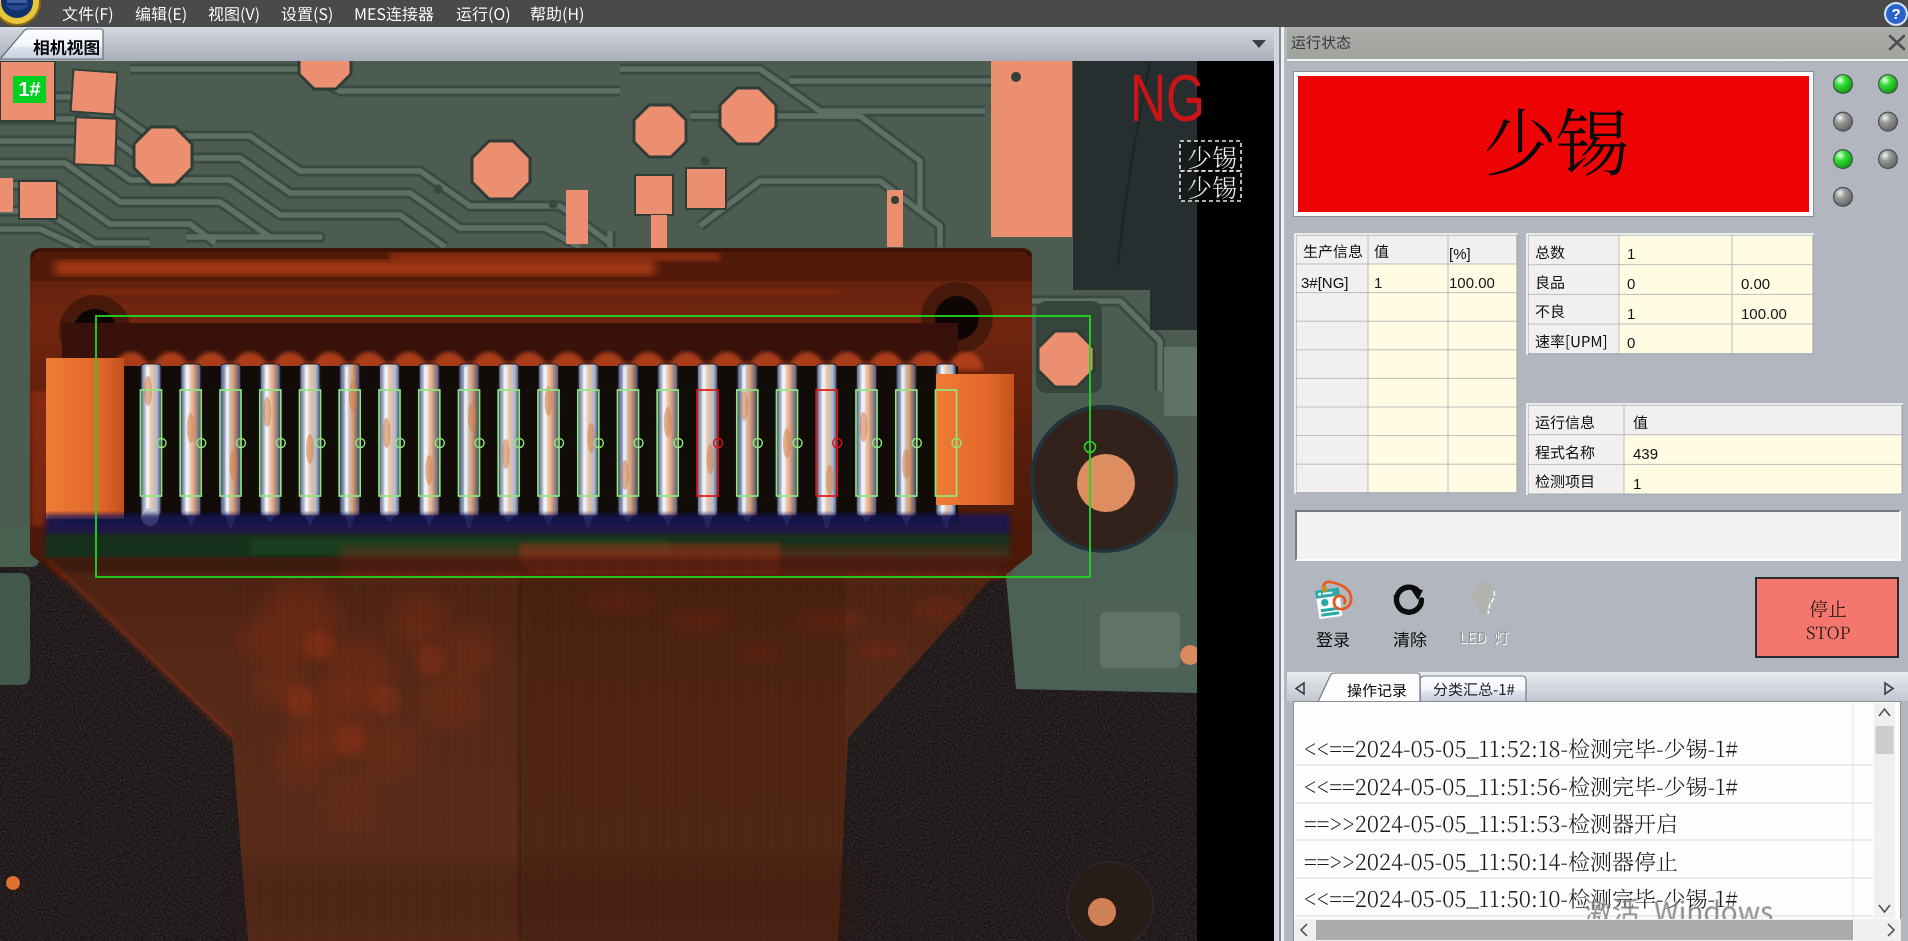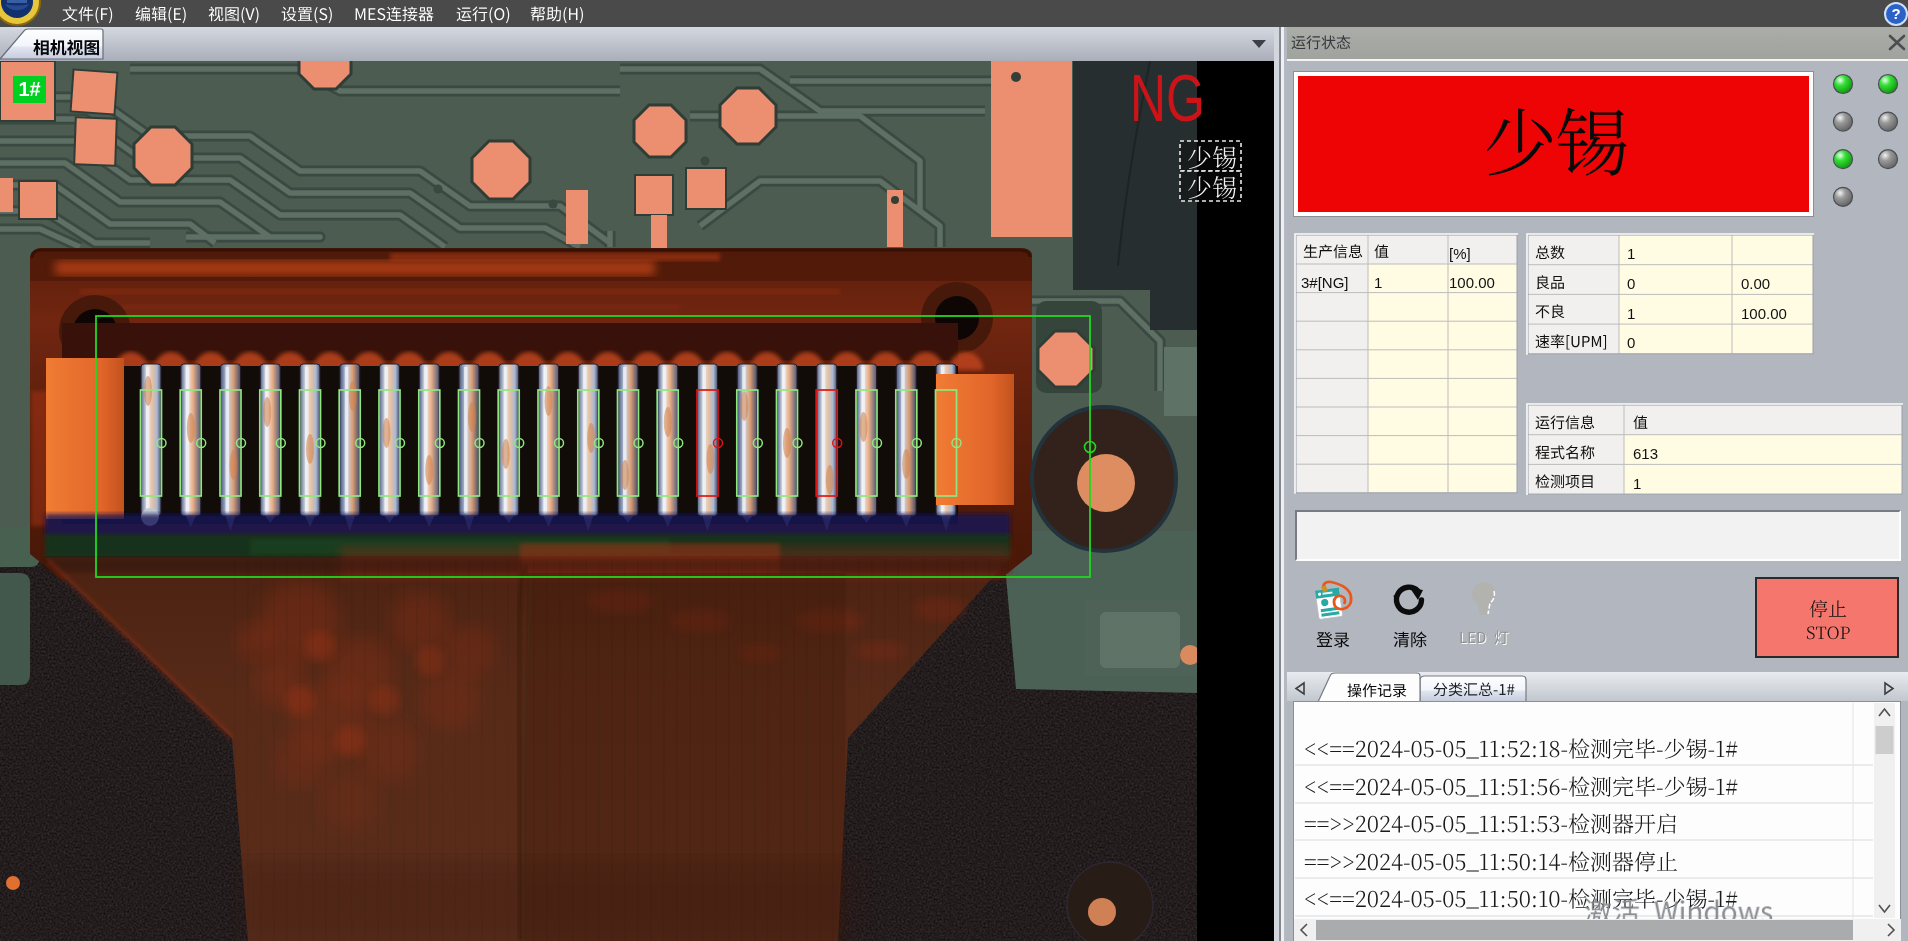--- a/index.html
+++ b/index.html
@@ -724,21 +724,21 @@
       </g>
     </svg>
     <svg class="t" style="left:1535.0px;top:443.0px" width="62.0" height="19.5">
       <g transform="translate(0,15.00) scale(0.015000,-0.015000)" fill="#111">
         <use href="#a7a0b" x="0"></use>
         <use href="#a5f0f" x="1000"></use>
         <use href="#a540d" x="2000"></use>
         <use href="#a79f0" x="3000"></use>
       </g>
     </svg>
-    <div style="position:absolute;left:1633px;top:445px;font:15px &quot;Liberation Sans&quot;;color:#111">613</div>
+    <div style="position:absolute;left:1633px;top:445px;font:15px &quot;Liberation Sans&quot;;color:#111">439</div>
     <svg class="t" style="left:1535.0px;top:472.0px" width="62.0" height="19.5">
       <g transform="translate(0,15.00) scale(0.015000,-0.015000)" fill="#111">
         <use href="#a68c0" x="0"></use>
         <use href="#a6d4b" x="1000"></use>
         <use href="#a9879" x="2000"></use>
         <use href="#a76ee" x="3000"></use>
       </g>
     </svg>
     <div style="position:absolute;left:1633px;top:475px;font:15px &quot;Liberation Sans&quot;;color:#111">1</div>
     <div style="position:absolute;left:1295px;top:510px;width:606px;height:51px;background:#f2f2f2;border-top:2px solid #787c81;border-left:2px solid #787c81;border-right:2px solid #fdfdfd;border-bottom:2px solid #fdfdfd"></div>

